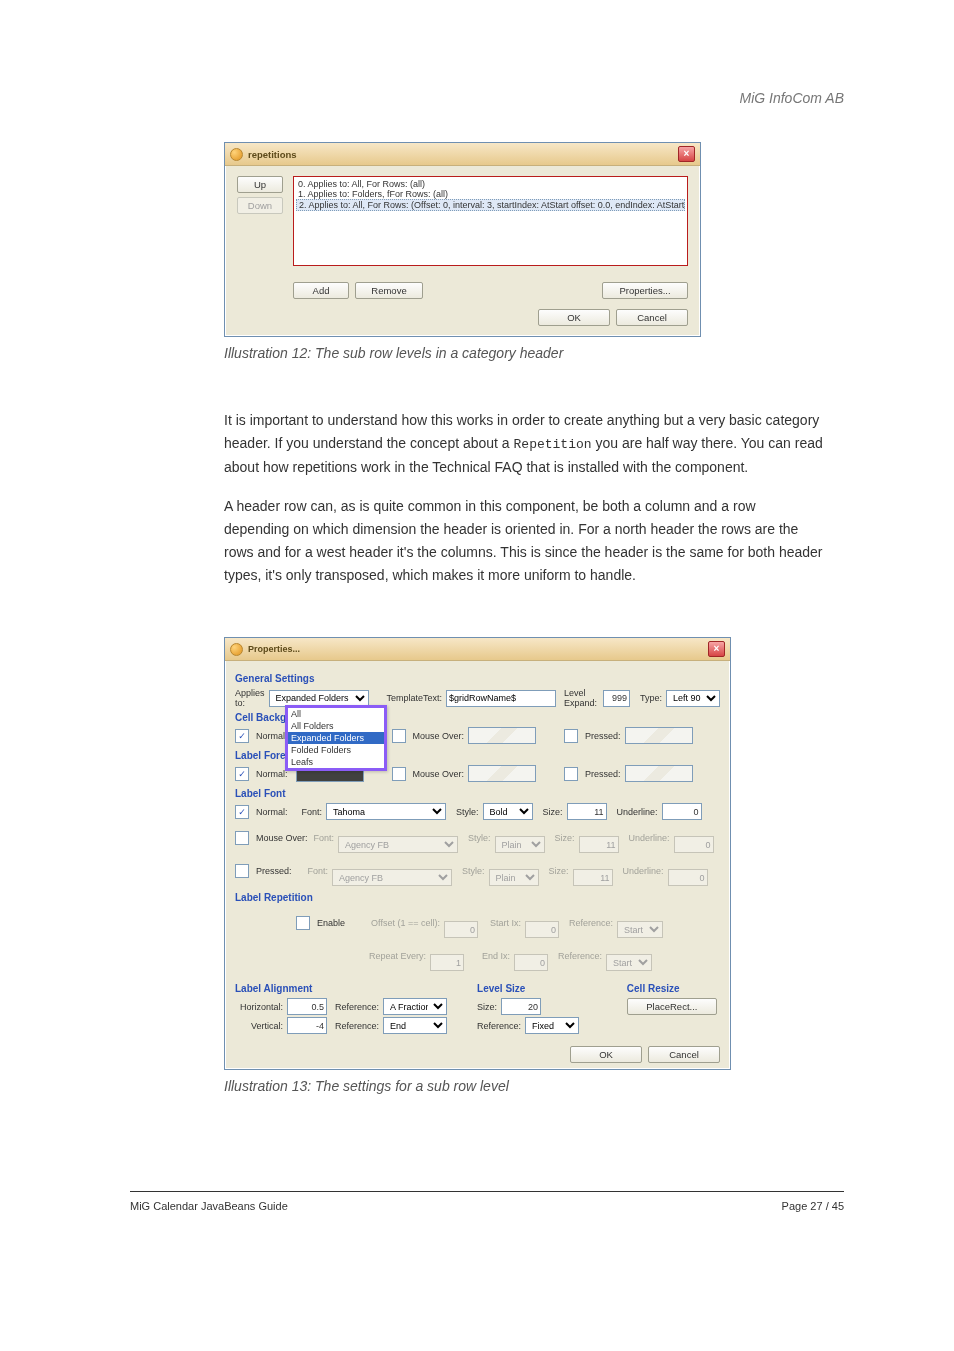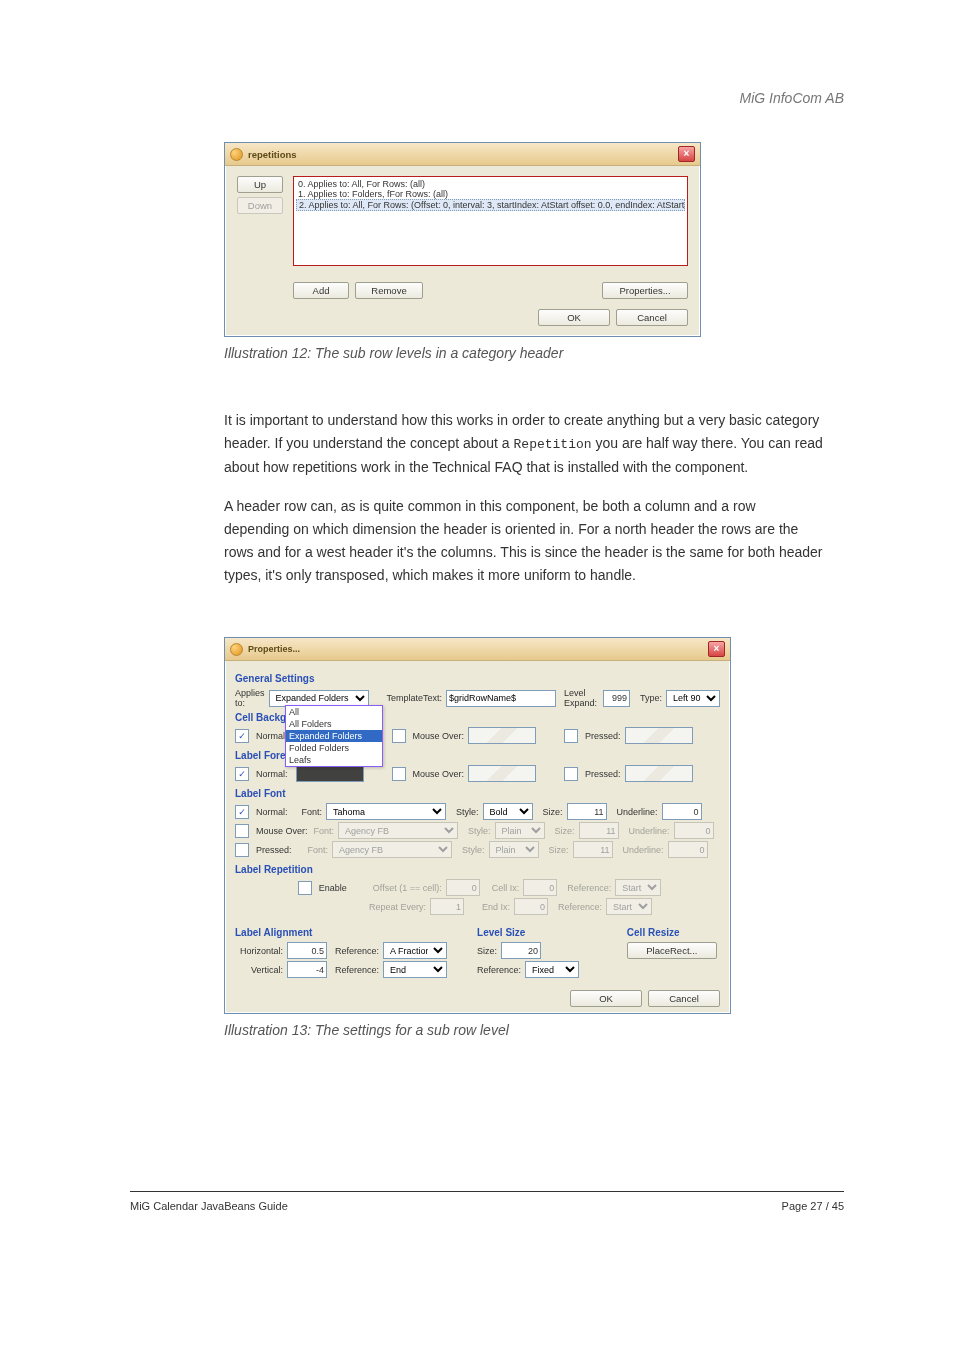--- a/index.html
+++ b/index.html
@@ -113,34 +113,34 @@
 
   
   .props { width: 505px; font-size:9px; }
   .section-title { color:#2a50b8; font-weight:bold; font-size:10px; margin:6px 0 4px 0; }
   .form-row { display:flex; align-items:center; gap:4px; margin:2px 0; flex-wrap:nowrap; font-size:9px;}
   .form-row label { color:#333; }
   .form-row .lab-dis { color:#a2a29a; }
   input.tx, select.sel, .numbox {
     border:1px solid #7f9db9; background:#fff; font-size:9px; height:15px; padding:0 2px;
   }
-  input.tx.dis, .numbox.dis, select.sel.dis { background:#f1efe5; color:#a0a0a0; border-color:#c6c4b8;}
+  input.tx.dis, .numbox.dis, select.sel.dis { background:#f1efe5; color:#a0a0a0; border-color:#c6c4b8;margin-top:14px;}
   select.sel { height:17px; }
   .numbox { display:inline-flex; align-items:center; justify-content:flex-end; width:34px; padding-right:2px;}
   .cbx {
     width:12px;height:12px;border:1px solid #7f9db9;background:#fff;display:inline-flex;
     align-items:center;justify-content:center;font-size:9px;color:#2a50b8;margin-right:3px;
   }
   .swatch {
     width:66px;height:15px;border:1px solid #7f9db9;
     background:linear-gradient(135deg,#f4f4f0 0 40%,#eceae0 40% 60%, #f4f4f0 60% 100%);
   }
   .swatch.dark { background:#41413f; }
   .dropdown-list{
-    position:absolute; background:#fff; border:1px solid #8b5cf6; font-size:9px;
+    position:absolute; background:#fff; border:3px solid #8b5cf6; font-size:9px;
     width:96px;
     box-shadow:1px 1px 3px rgba(0,0,0,.2);
   }
   .dropdown-list .opt{padding:1px 3px;}
   .dropdown-list .opt.sel{background:#316ac5;color:#fff;}
   .group-row{display:flex; gap:30px; align-items:flex-start;}
   .spacer{flex:1;}
 
   .footer-line {
     position:absolute;
@@ -300,21 +300,21 @@
           <span class="numbox dis">0</span>
         </div>
 
         <div class="section-title">Label Repetition</div>
         <div class="form-row" style="justify-content:center;">
           <span></span>
           <span class="cbx"></span>
           <label>Enable</label>
           <label class="lab-dis" style="margin-left:22px">Offset (1 == cell):</label>
           <span class="numbox dis" style="width:28px">0</span>
-          <label class="lab-dis" style="margin-left:8px">Cell Ix:</label>
+          <label class="lab-dis" style="margin-left:8px">Start Ix:</label>
           <span class="numbox dis" style="width:28px">0</span>
           <label class="lab-dis" style="margin-left:6px">Reference:</label>
           <select class="sel dis" style="width:46px"><option>Start</option></select>
         </div>
         <div class="form-row" style="justify-content:center;">
           <span style="width:62px"></span>
           <label class="lab-dis">Repeat Every:</label>
           <span class="numbox dis" style="width:28px">1</span>
           <label class="lab-dis" style="margin-left:14px">End Ix:</label>
           <span class="numbox dis" style="width:28px">0</span>

